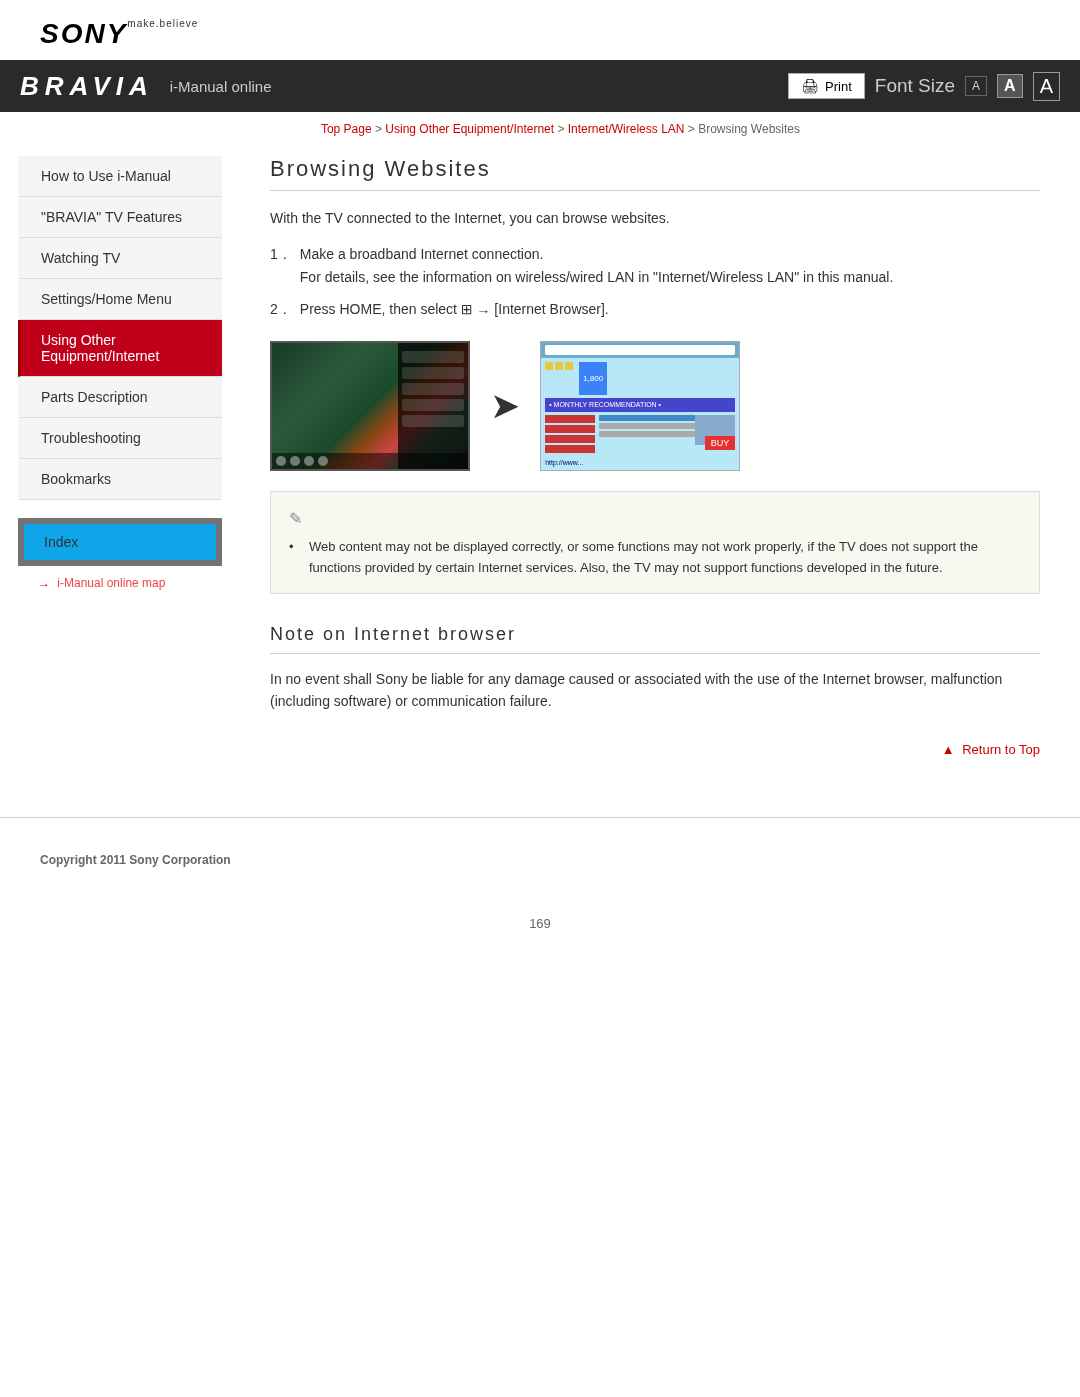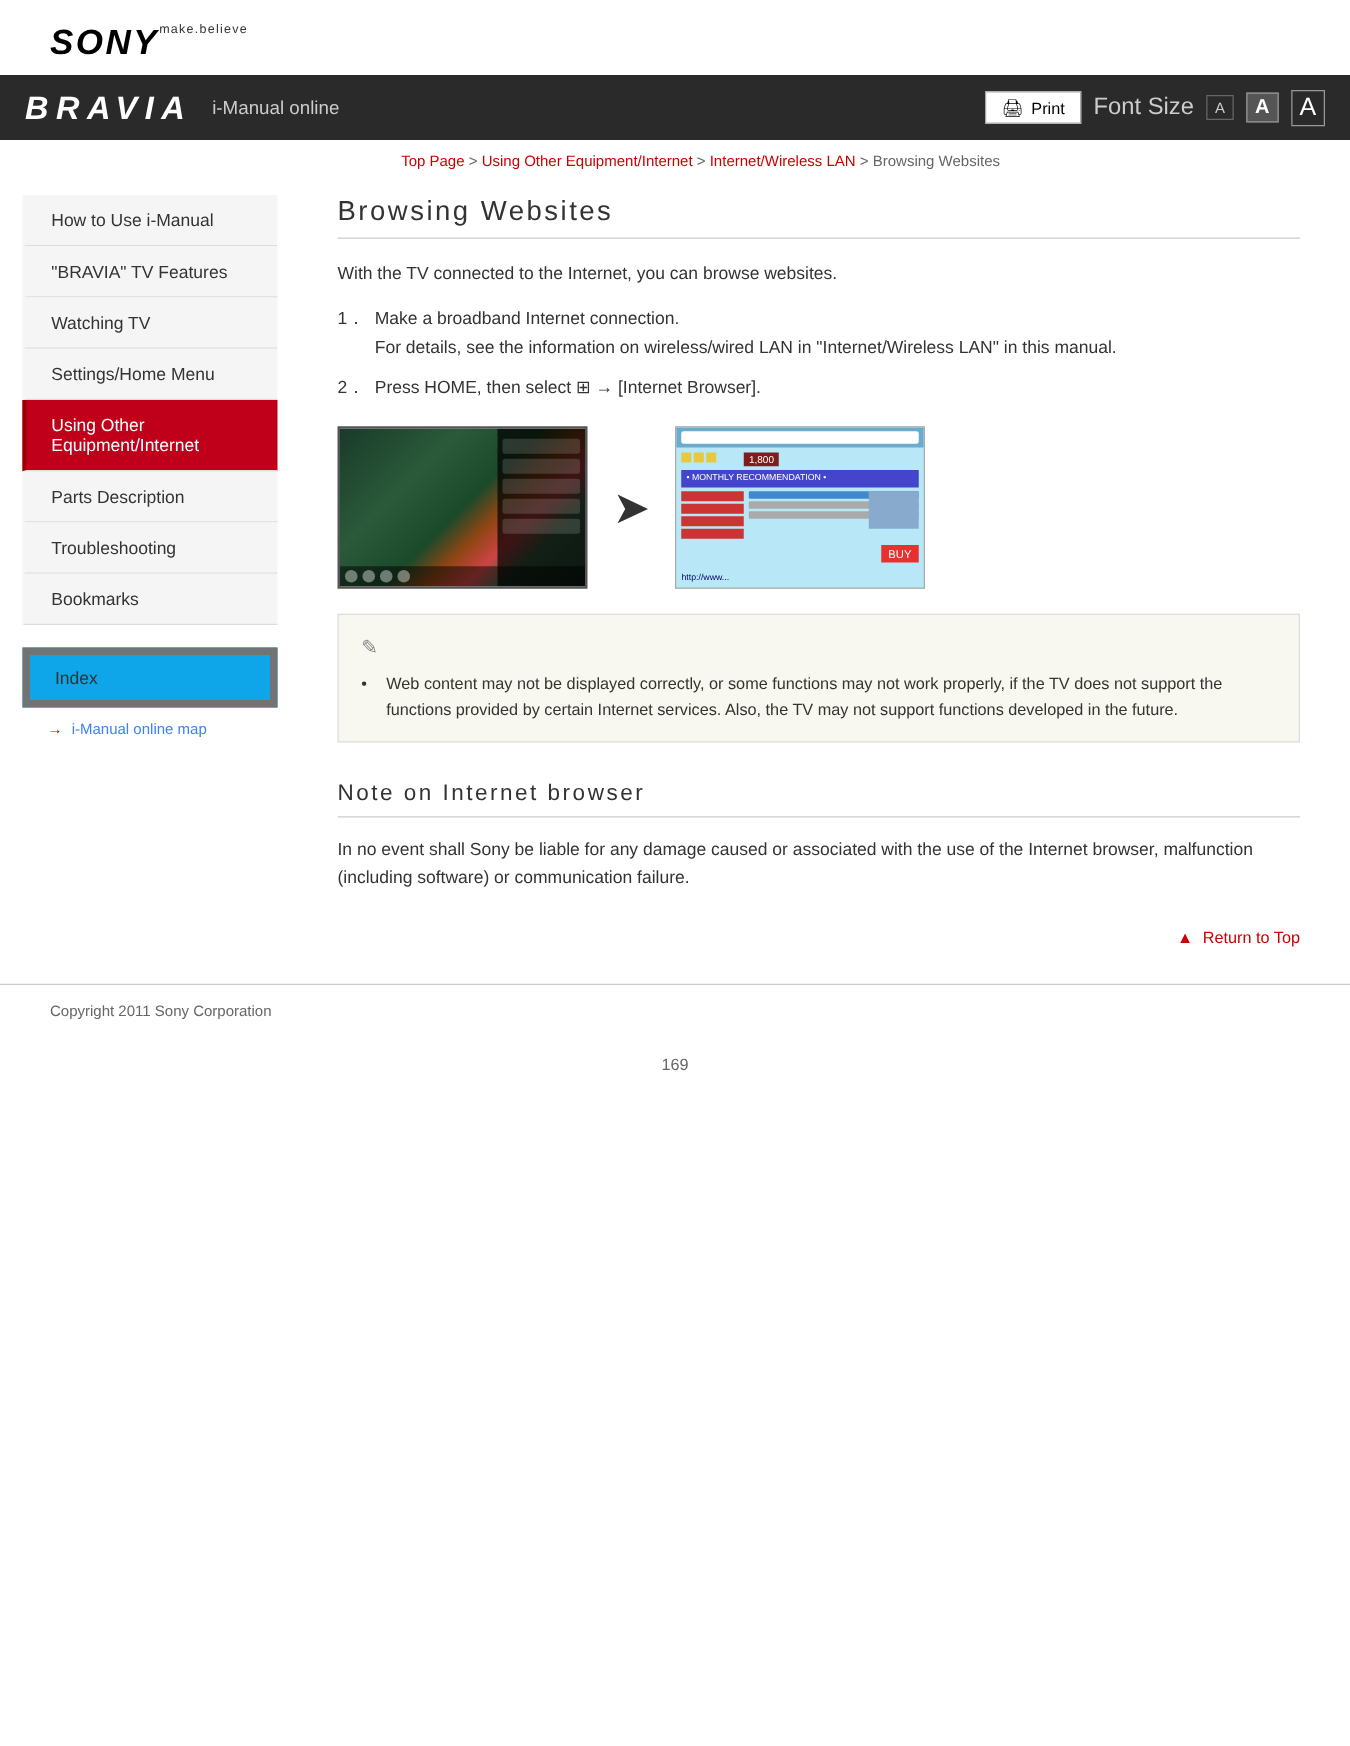--- a/index.html
+++ b/index.html
@@ -32,21 +32,21 @@
     
     .main-layout { display: flex; padding: 0 0 0 0; }
 
     
     .sidebar { width: 240px; min-width: 240px; padding: 10px 18px; }
     .sidebar-item { padding: 12px 20px; font-size: 14px; color: #333; border-bottom: 1px solid #ddd; cursor: pointer; background: #f5f5f5; border-left: 3px solid transparent; }
     .sidebar-item.active { background: #c0001a; color: #fff; border-left: 3px solid #900; }
     .sidebar-divider { height: 10px; }
     .sidebar-index { margin-top: 8px; padding: 10px 20px; font-size: 14px; color: #333; background: #0ea5e9; border: 6px solid #737373; cursor: pointer; }
     .sidebar-map { padding: 10px 20px; font-size: 12px; }
-    .sidebar-map a { color: #3b82f6; text-decoration: none; }
+    .sidebar-map a { color: #ef4444; text-decoration: none; }
     .sidebar-map-arrow { color: #c00; margin-right: 4px; }
 
     
     .content { flex: 1; padding: 10px 40px 30px 30px; }
     .page-title { font-size: 22px; font-weight: normal; color: #333; letter-spacing: 2px; padding-bottom: 8px; border-bottom: 1px solid #ccc; margin-bottom: 16px; }
     .section-title { font-size: 18px; font-weight: normal; color: #333; letter-spacing: 2px; padding-bottom: 8px; border-bottom: 1px solid #ccc; margin-bottom: 14px; margin-top: 30px; }
     .content-text { font-size: 14px; color: #333; line-height: 1.6; margin-bottom: 14px; }
     .step { display: flex; gap: 8px; margin-bottom: 10px; font-size: 14px; line-height: 1.6; }
     .step-num { min-width: 20px; }
 
@@ -63,21 +63,21 @@
     
     .arrow-right { font-size: 36px; color: #333; }
 
     
     .browser-screenshot { width: 200px; height: 130px; background: #b8e8f8; border: 1px solid #aaa; position: relative; overflow: hidden; }
     .browser-top-bar { height: 16px; background: #6aaccc; display: flex; align-items: center; padding: 0 4px; gap: 4px; }
     .browser-url-bar { flex: 1; background: #fff; height: 10px; border-radius: 2px; }
     .browser-content { padding: 4px; }
     .browser-stars { display: flex; gap: 2px; margin-bottom: 3px; }
     .browser-star { width: 8px; height: 8px; background: #e8c840; }
-    .browser-score { background: #7f1d1d; color: #fff; font-size: 8px; padding: 1px 4px; display: inline-block; margin-left: 20px; }
+    .browser-score { background: #3b82f6; color: #fff; font-size: 8px; padding: 12px 4px; display: inline-block; margin-left: 4px; }
     .browser-rec-bar { background: #4444cc; height: 14px; margin-bottom: 3px; display: flex; align-items: center; padding: 0 4px; }
     .browser-rec-text { color: #fff; font-size: 7px; }
     .browser-rows { display: flex; gap: 4px; }
     .browser-left-col { width: 50px; }
     .browser-left-item { height: 8px; background: #cc3333; margin-bottom: 2px; }
     .browser-right-col { flex: 1; }
     .browser-right-item { height: 6px; background: #aaa; margin-bottom: 2px; border-radius: 1px; }
     .browser-right-item.blue { background: #4488cc; }
     .browser-img-placeholder { width: 40px; height: 30px; background: #88aacc; float: right; margin-left: 4px; }
     .browser-price { background: #e83030; color: #fff; font-size: 9px; padding: 2px 6px; position: absolute; bottom: 20px; right: 4px; }
@@ -88,21 +88,21 @@
     .note-icon { color: #888; font-size: 16px; margin-bottom: 6px; }
     .note-bullet { display: flex; gap: 8px; }
     .note-bullet-dot { min-width: 12px; }
 
     
     .return-top { text-align: right; margin-top: 20px; padding-top: 8px; }
     .return-top a { color: #c00; font-size: 13px; text-decoration: none; }
     .return-top-arrow { margin-right: 4px; }
 
     
-    .footer { border-top: 1px solid #ccc; padding: 12px 40px; }
+    .footer { border-top: 1px solid #ccc; margin-top: 30px; padding: 33px 40px; font-weight: bold; }
     .footer-text { font-size: 12px; color: #666; }
     .page-number { text-align: center; padding: 16px; font-size: 13px; color: #666; }
   </style>
 </head>
 <body>
 
 <div class="top-bar">
   <div class="sony-logo">
     <span class="sony-logo-text">SONY</span>
     <span class="sony-tagline">make.believe</span>

